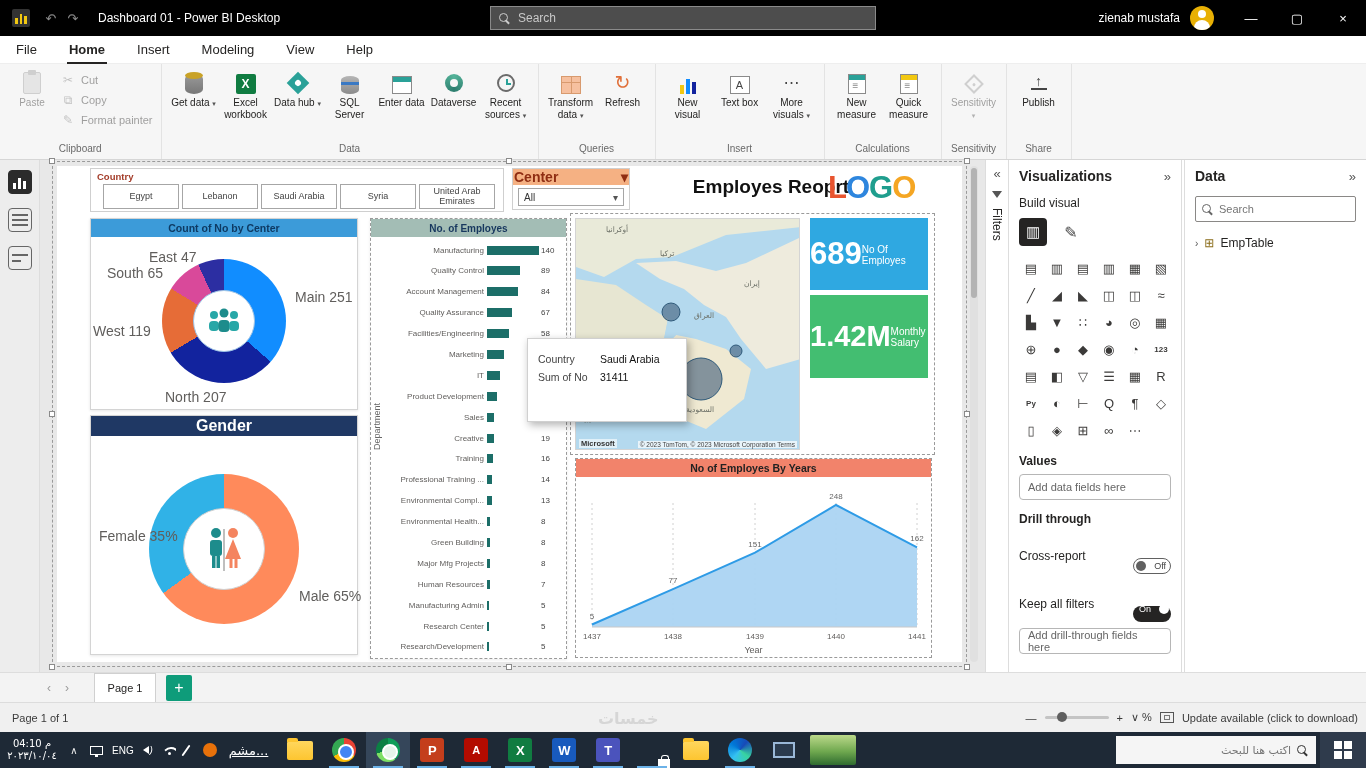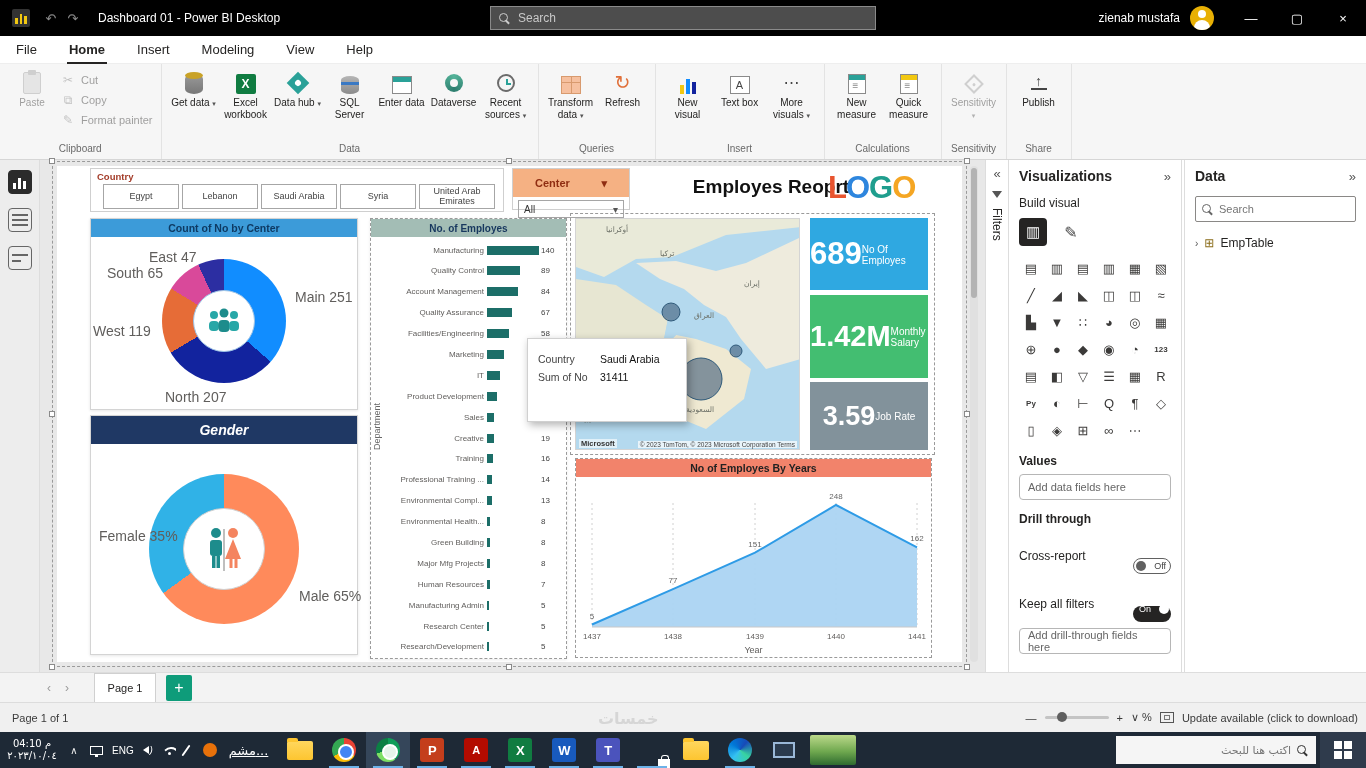--- a/index.html
+++ b/index.html
@@ -97,30 +97,30 @@
 
   .card { position:absolute; background:#fff; border:1px solid #d4d4d4; box-shadow:0 1px 3px rgba(0,0,0,.10); }
   .card-h { height:18px; display:flex; align-items:center; justify-content:center; font-weight:bold; font-size:10.5px; }
 
   
   .slicer-country { position:absolute; left:33px; top:2px; width:414px; height:44px; background:#fff; border:1px solid #cfcfcf; }
   .sl-title { position:absolute; left:6px; top:2px; font-size:9.5px; color:#a33c29; font-weight:bold; }
   .country-opts { position:absolute; left:12px; top:15px; display:flex; gap:3px; }
   .copt { width:76px; height:25px; border:1px solid #a6a6a6; background:#fff; font-size:9px; color:#444; display:flex; align-items:center; justify-content:center; text-align:center; line-height:1.05; padding:1px; }
   .slicer-center { position:absolute; left:455px; top:2px; width:118px; height:42px; background:#fff; border:1px solid #cfcfcf; }
-  .sc-head { height:28px; background:#f5b183; display:flex; align-items:center; justify-content:space-between; padding:0 22px; font-size:11px; font-weight:bold; color:#8f2d12; }
+  .sc-head { height:16px; background:#f5b183; display:flex; align-items:center; justify-content:space-between; padding:0 1px; font-size:14px; font-weight:bold; color:#8f2d12; }
   .sc-box { margin:3px 5px; height:18px; border:1px solid #a6a6a6; display:flex; align-items:center; justify-content:space-between; padding:0 5px; font-size:10px; color:#333; }
   .rpt-title { position:absolute; left:600px; top:10px; width:228px; text-align:center; font-size:19px; font-weight:bold; color:#111; }
   .logo { position:absolute; left:771px; top:4px; display:flex; font-weight:bold; font-size:31px; letter-spacing:-1px; }
 
   
   .donut-card { left:33px; top:52px; width:268px; height:192px; }
   .donut-card .card-h { background:#3c9bd9; color:#0e3a63; }
   .gender-card { left:33px; top:249px; width:268px; height:240px; }
-  .gender-card .card-h { height:28px; background:#1f3864; color:#fff; font-size:14px;font-style:italic; }
+  .gender-card .card-h { height:20px; background:#1f3864; color:#fff; font-size:16px; }
   .donut { position:absolute; border-radius:50%; }
   .hole { position:absolute; background:#fff; border-radius:50%; border:1px solid #9dc3e6; display:flex; align-items:center; justify-content:center; }
   .dlabel { position:absolute; font-size:14px; color:#605e5c; white-space:nowrap; }
 
   
   .bar-card { left:313px; top:52px; width:197px; height:441px; background:#fff; border:1px dashed #9a9a9a; position:absolute; box-shadow:0 1px 3px rgba(0,0,0,.08); }
   .bar-card .card-h { background:#a3bdb5; color:#17375e; font-size:10px; }
   .ylab { position:absolute; left:1px; top:42%; writing-mode:vertical-rl; transform:rotate(180deg); font-size:9px; color:#666; }
   #dept-rows { position:absolute; left:12px; top:24px; right:3px; bottom:4px; display:flex; flex-direction:column; justify-content:space-between; }
   .brow { display:flex; align-items:center; height:14px; }
@@ -731,24 +731,20 @@
       </div>
 
       <div class="kpi kpi1">
         <span class="v">689</span>
         <span class="l">No Of Employes</span>
       </div>
       <div class="kpi kpi2">
         <span class="v">1.42M</span>
         <span class="l">Monthly Salary</span>
       </div>
-      <div class="kpi kpi3">
-        <span class="v">3.59</span>
-        <span class="l">Job Rate</span>
-      </div>
 
       <div class="line-card">
         <div class="card-h">No of Employes By Years</div>
         <div id="years-plot" style="position:absolute;left:0;top:20px;width:355px;height:166px"><svg width="355" height="166" viewBox="0 0 355 166">
               <line x1="16" y1="24" x2="16" y2="148" stroke="#d0d0d0" stroke-width="1" stroke-dasharray="2,3"></line>
               <line x1="97" y1="24" x2="97" y2="148" stroke="#d0d0d0" stroke-width="1" stroke-dasharray="2,3"></line>
               <line x1="179" y1="24" x2="179" y2="148" stroke="#d0d0d0" stroke-width="1" stroke-dasharray="2,3"></line>
               <line x1="260" y1="24" x2="260" y2="148" stroke="#d0d0d0" stroke-width="1" stroke-dasharray="2,3"></line>
               <line x1="341" y1="24" x2="341" y2="148" stroke="#d0d0d0" stroke-width="1" stroke-dasharray="2,3"></line>
               <path d="M16,148 L16,145.5 L97,110.1 L179,73.7 L260,26.0 L341,68.3 L341,148 Z" fill="#ABD4F2" fill-opacity="0.95"></path>

